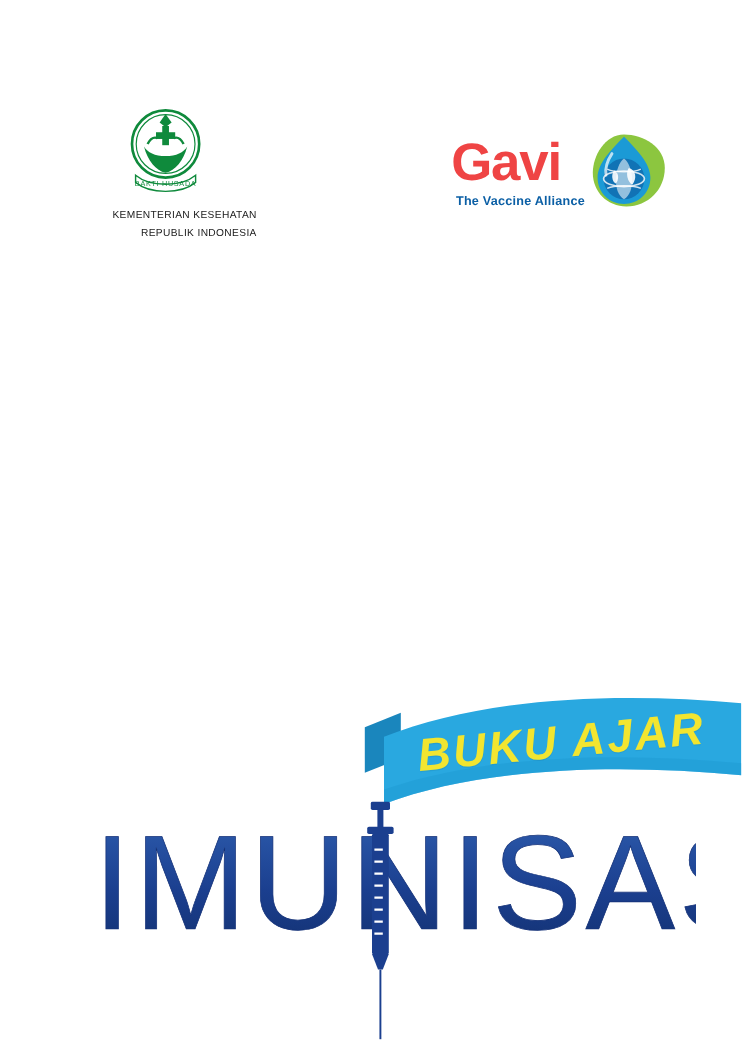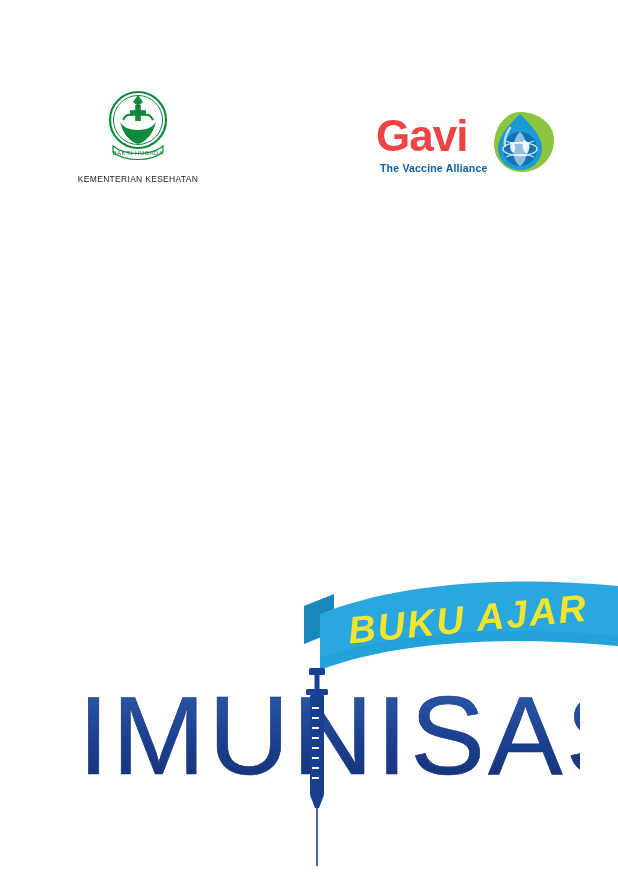--- a/index.html
+++ b/index.html
@@ -21,21 +21,21 @@
     background: #ffffff;
     overflow: hidden;
   }
 
   
   .kemenkes-block {
     position: absolute;
     left: 62px;
     top: 86px;
     width: 152px;
-    text-align: center;
+    text-align: right;
   }
   .kemenkes-emblem {
     width: 62px;
     height: 80px;
     margin: 0 auto;
     position: relative;
   }
   .kemenkes-caption {
     margin-top: 6px;
     font-size: 8.5px;
@@ -143,20 +143,21 @@
         <path d="M13 36 C16 48 23 56 31 58 C39 56 46 48 49 36 C46 41 40 44 31 44 C22 44 16 41 13 36 Z" fill="#0f8a3c"></path>
         <path d="M16 34 C18 30 21 28 24 29" fill="none" stroke="#0f8a3c" stroke-width="2"></path>
         <path d="M46 34 C44 30 41 28 38 29" fill="none" stroke="#0f8a3c" stroke-width="2"></path>
 
         <path d="M6 60 C18 70 44 70 56 60 L56 66 C44 76 18 76 6 66 Z" fill="#ffffff" stroke="#0f8a3c" stroke-width="1.2"></path>
         <text x="31" y="69" font-family="Liberation Sans, sans-serif" font-size="6" fill="#0f8a3c" text-anchor="middle" letter-spacing="0.6">BAKTI HUSADA</text>
       </svg>
     </div>
     <div class="kemenkes-caption">
       <div>KEMENTERIAN KESEHATAN</div>
+      <div>REPUBLIK INDONESIA</div>
     </div>
   </div>
 
   <div class="gavi-block">
     <div class="gavi-word">Gavi</div>
     <div class="gavi-tag">The Vaccine Alliance</div>
     <div class="gavi-mark">
       <svg width="72" height="66" viewBox="0 0 72 66" xmlns="http://www.w3.org/2000/svg">
 
         <path d="M34 2 C50 2 68 12 68 30 C68 48 54 62 36 62 C20 62 8 50 8 34 C8 20 18 2 34 2 Z" fill="#8cc63f"></path>

